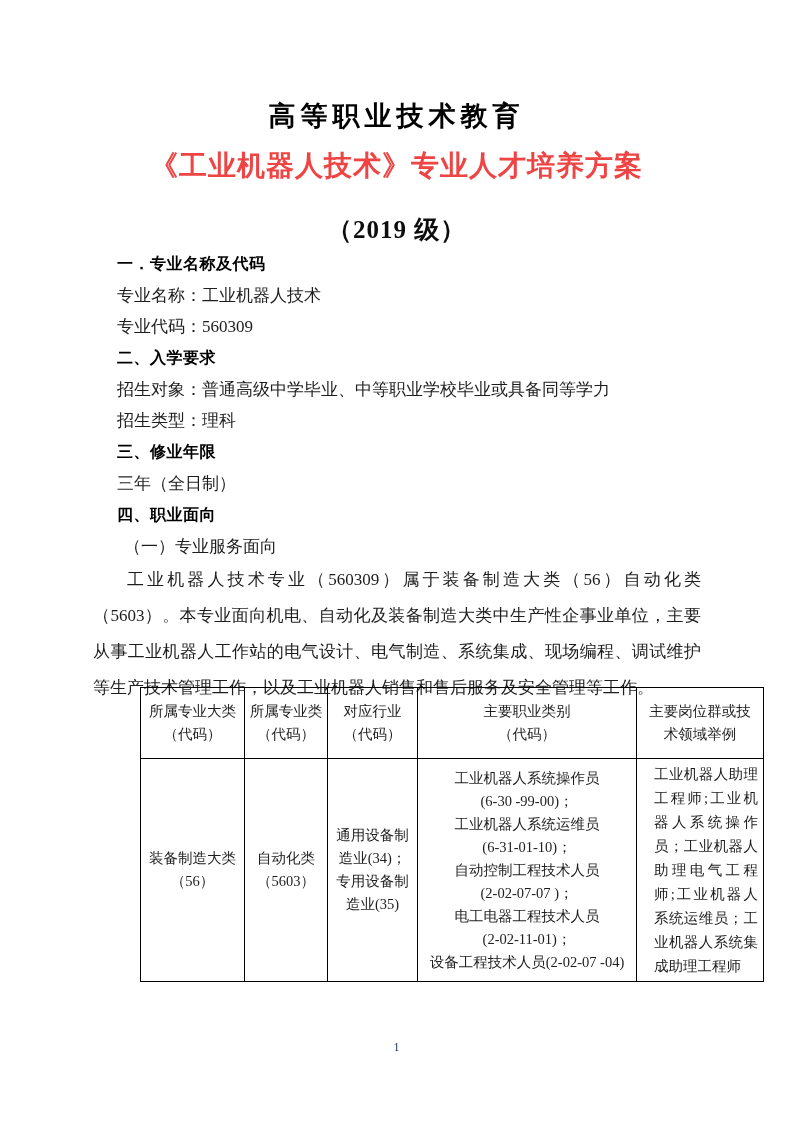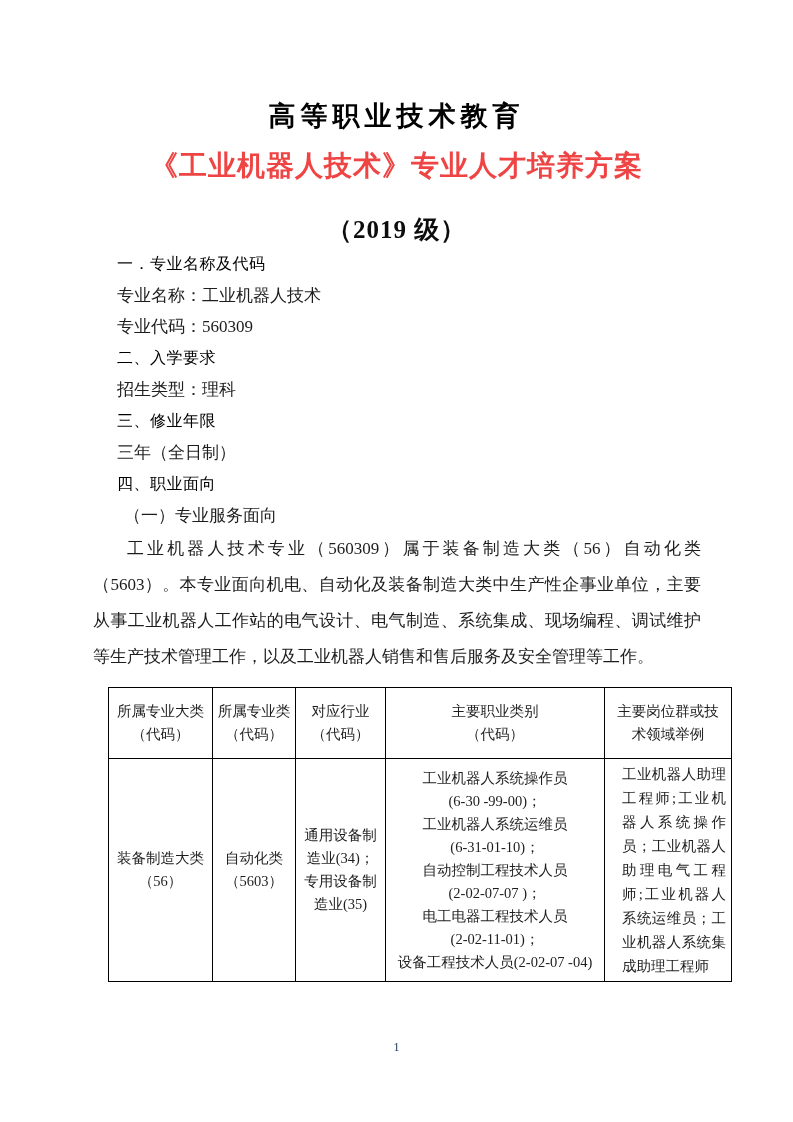--- a/index.html
+++ b/index.html
@@ -65,21 +65,21 @@
   .content {
     position: absolute;
     left: 93px;
     top: 248px;
     width: 608px;
   }
 
   .h2 {
     font-family: "DejaVu Sans", sans-serif;
     font-size: 16px;
-    font-weight: normal;
+    font-weight: bold;
     color: #000000;
     line-height: 32px;
     padding-left: 24px;
     letter-spacing: 0.5px;
   }
   .para {
     font-size: 17px;
     line-height: 31px;
     color: #1d1d1d;
     padding-left: 24px;
@@ -104,20 +104,21 @@
   .table-wrap {
     position: absolute;
     left: 108px;
     top: 687px;
     width: 578px;
   }
   table.occ {
     border-collapse: collapse;
     width: 578px;
     table-layout: fixed;
+    margin-left: 32px;
   }
   table.occ td {
     border: 1px solid #000000;
     vertical-align: middle;
     text-align: center;
     font-size: 14.5px;
     line-height: 23px;
     color: #1d1d1d;
     padding: 3px 4px;
   }
@@ -171,20 +172,21 @@
     <div class="title-line3">（2019 级）</div>
   </div>
 
   <div class="content">
 
     <div class="h2">一．专业名称及代码</div>
     <div class="para">专业名称：工业机器人技术</div>
     <div class="para">专业代码：560309</div>
 
     <div class="h2">二、入学要求</div>
+    <div class="para">招生对象：普通高级中学毕业、中等职业学校毕业或具备同等学力</div>
     <div class="para">招生类型：理科</div>
 
     <div class="h2">三、修业年限</div>
     <div class="para">三年（全日制）</div>
 
     <div class="h2">四、职业面向</div>
     <div class="para-sub">（一）专业服务面向</div>
     <div class="para-body">工业机器人技术专业（560309）属于装备制造大类（56）自动化类（5603）。本专业面向机电、自动化及装备制造大类中生产性企事业单位，主要从事工业机器人工作站的电气设计、电气制造、系统集成、现场编程、调试维护等生产技术管理工作，以及工业机器人销售和售后服务及安全管理等工作。</div>
 
   </div>

